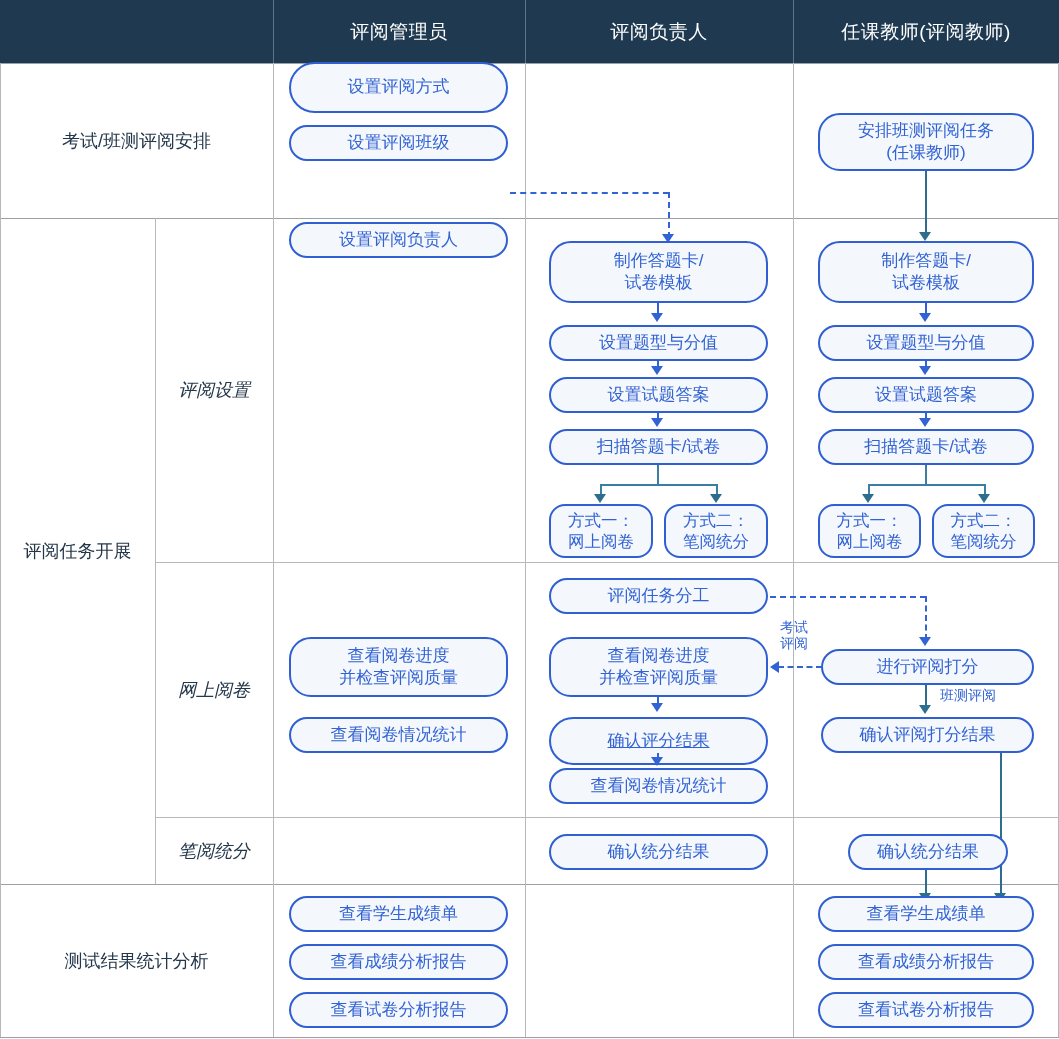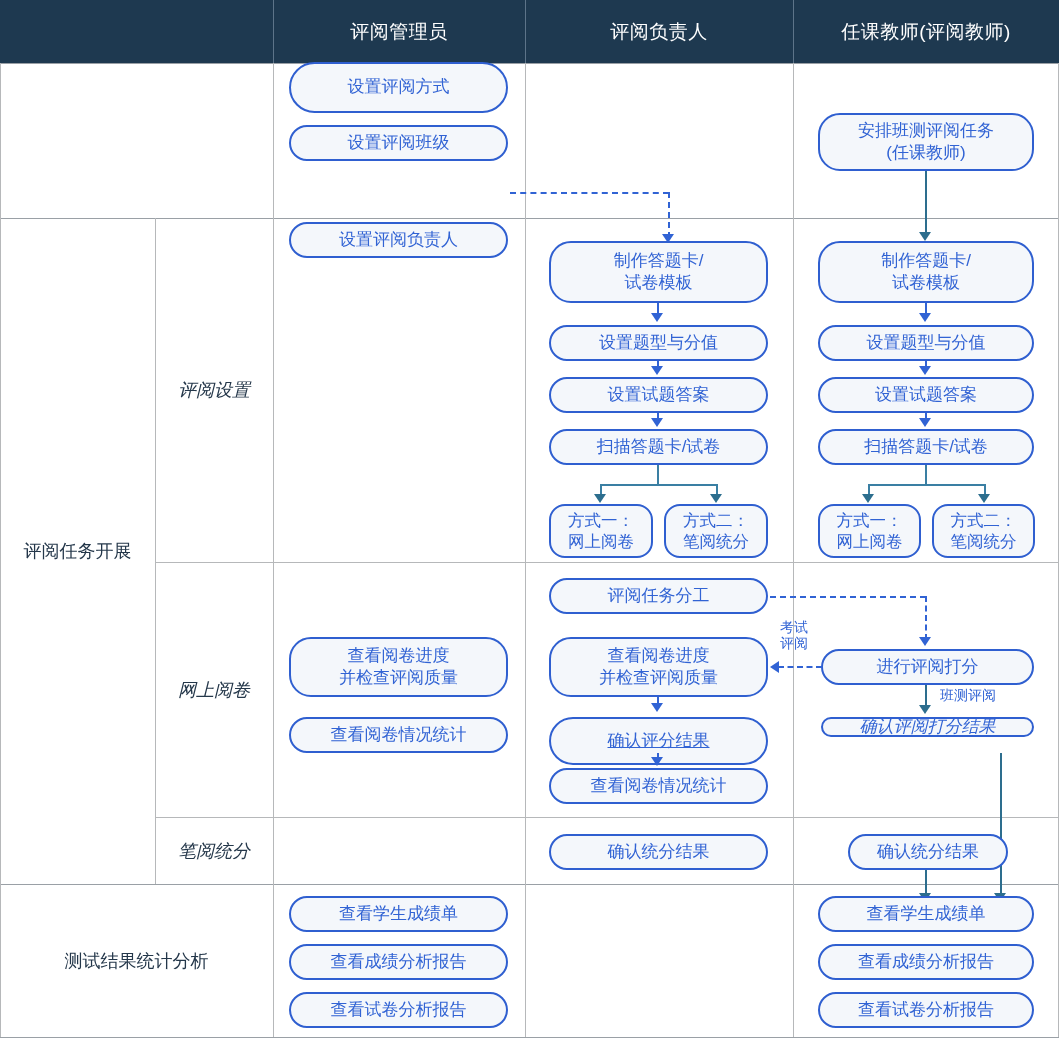--- a/index.html
+++ b/index.html
@@ -117,20 +117,21 @@
   <div class="gline h strong" style="top:884px;"></div>
   <div class="gline h strong" style="top:1037px;"></div>
 
   <div class="gline v" style="left:155px;top:218px;height:666px;"></div>
   <div class="gline v" style="left:273px;top:63px;height:974px;"></div>
   <div class="gline v" style="left:525px;top:63px;height:974px;"></div>
   <div class="gline v" style="left:793px;top:63px;height:974px;"></div>
   <div class="gline v" style="left:0px;top:63px;height:974px;"></div>
   <div class="gline v" style="left:1058px;top:63px;height:974px;"></div>
 
+  <div class="stage-label" style="left:0px;top:63px;width:273px;height:155px;">考试/班测评阅安排</div>
   <div class="stage-label" style="left:0px;top:218px;width:155px;height:666px;">评阅任务开展</div>
   <div class="stage-label" style="left:0px;top:884px;width:273px;height:153px;">测试结果统计分析</div>
 
   <div class="sub-label" style="left:155px;top:218px;width:118px;height:344px;">评阅设置</div>
   <div class="sub-label" style="left:155px;top:562px;width:118px;height:255px;">网上阅卷</div>
   <div class="sub-label" style="left:155px;top:817px;width:118px;height:67px;">笔阅统分</div>
 
   <div class="node pill" style="left:289px;top:62px;width:219px;height:51px;">设置评阅方式</div>
   <div class="node pill" style="left:289px;top:125px;width:219px;height:36px;">设置评阅班级</div>
   <div class="node pill" style="left:289px;top:174px;width:219px;height:36px;margin-top:48px;">设置评阅负责人</div>
@@ -202,21 +203,21 @@
 并检查评阅质量</div>
   <div class="node pill" style="left:549px;top:717px;width:219px;height:48px;text-decoration:underline;">确认评分结果</div>
   <div class="node pill" style="left:549px;top:768px;width:219px;height:36px;">查看阅卷情况统计</div>
 
   <div class="conn v" style="left:657px;top:697px;height:8px;"></div>
   <div class="arrow down" style="left:651px;top:703px;"></div>
   <div class="conn v" style="left:657px;top:753px;height:8px;"></div>
   <div class="arrow down" style="left:651px;top:757px;"></div>
 
   <div class="node pill" style="left:821px;top:649px;width:213px;height:36px;">进行评阅打分</div>
-  <div class="node pill" style="left:821px;top:717px;width:213px;height:20px;font-style:italic;">确认评阅打分结果</div>
+  <div class="node pill" style="left:821px;top:717px;width:213px;height:36px;">确认评阅打分结果</div>
 
   <div class="dash-h" style="left:770px;top:596px;width:156px;"></div>
   <div class="dash-v" style="left:925px;top:596px;height:44px;"></div>
   <div class="arrow down" style="left:919px;top:637px;"></div>
 
   <div class="dash-h" style="left:778px;top:666px;width:44px;"></div>
   <div class="arrow left" style="left:770px;top:661px;"></div>
 
   <div class="edge-label" style="left:772px;top:619px;width:44px;">考试
 评阅</div>

